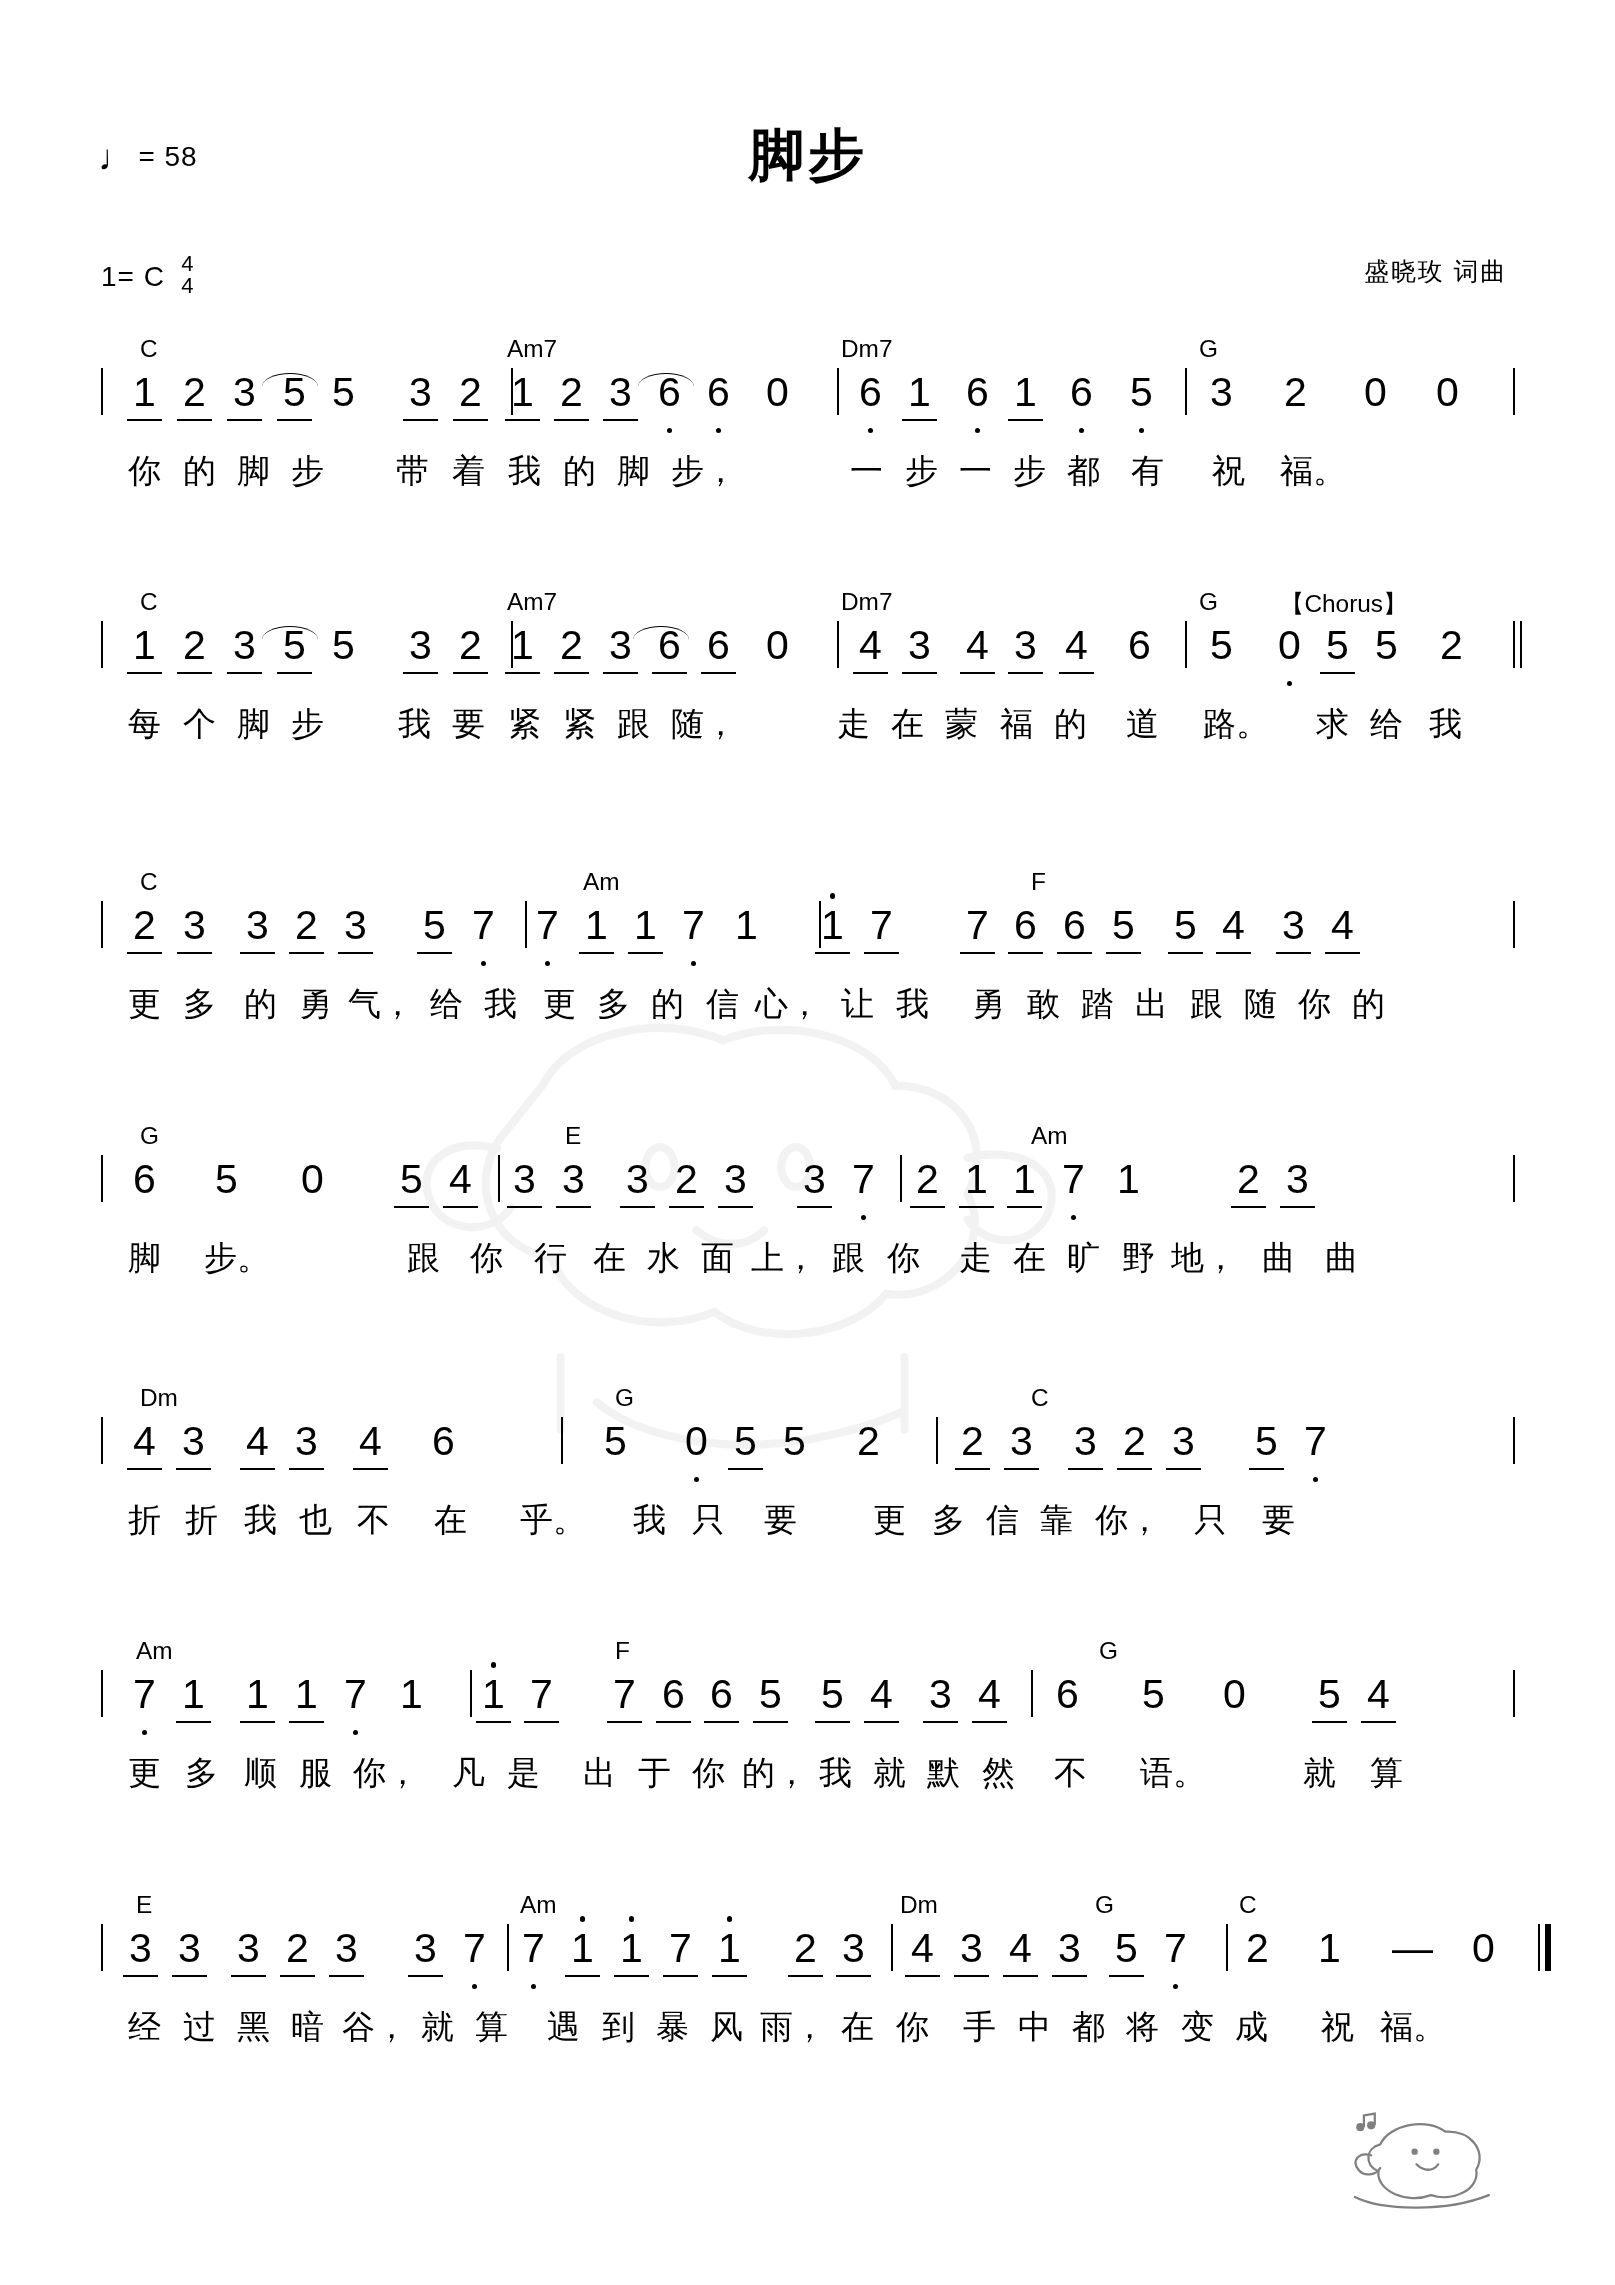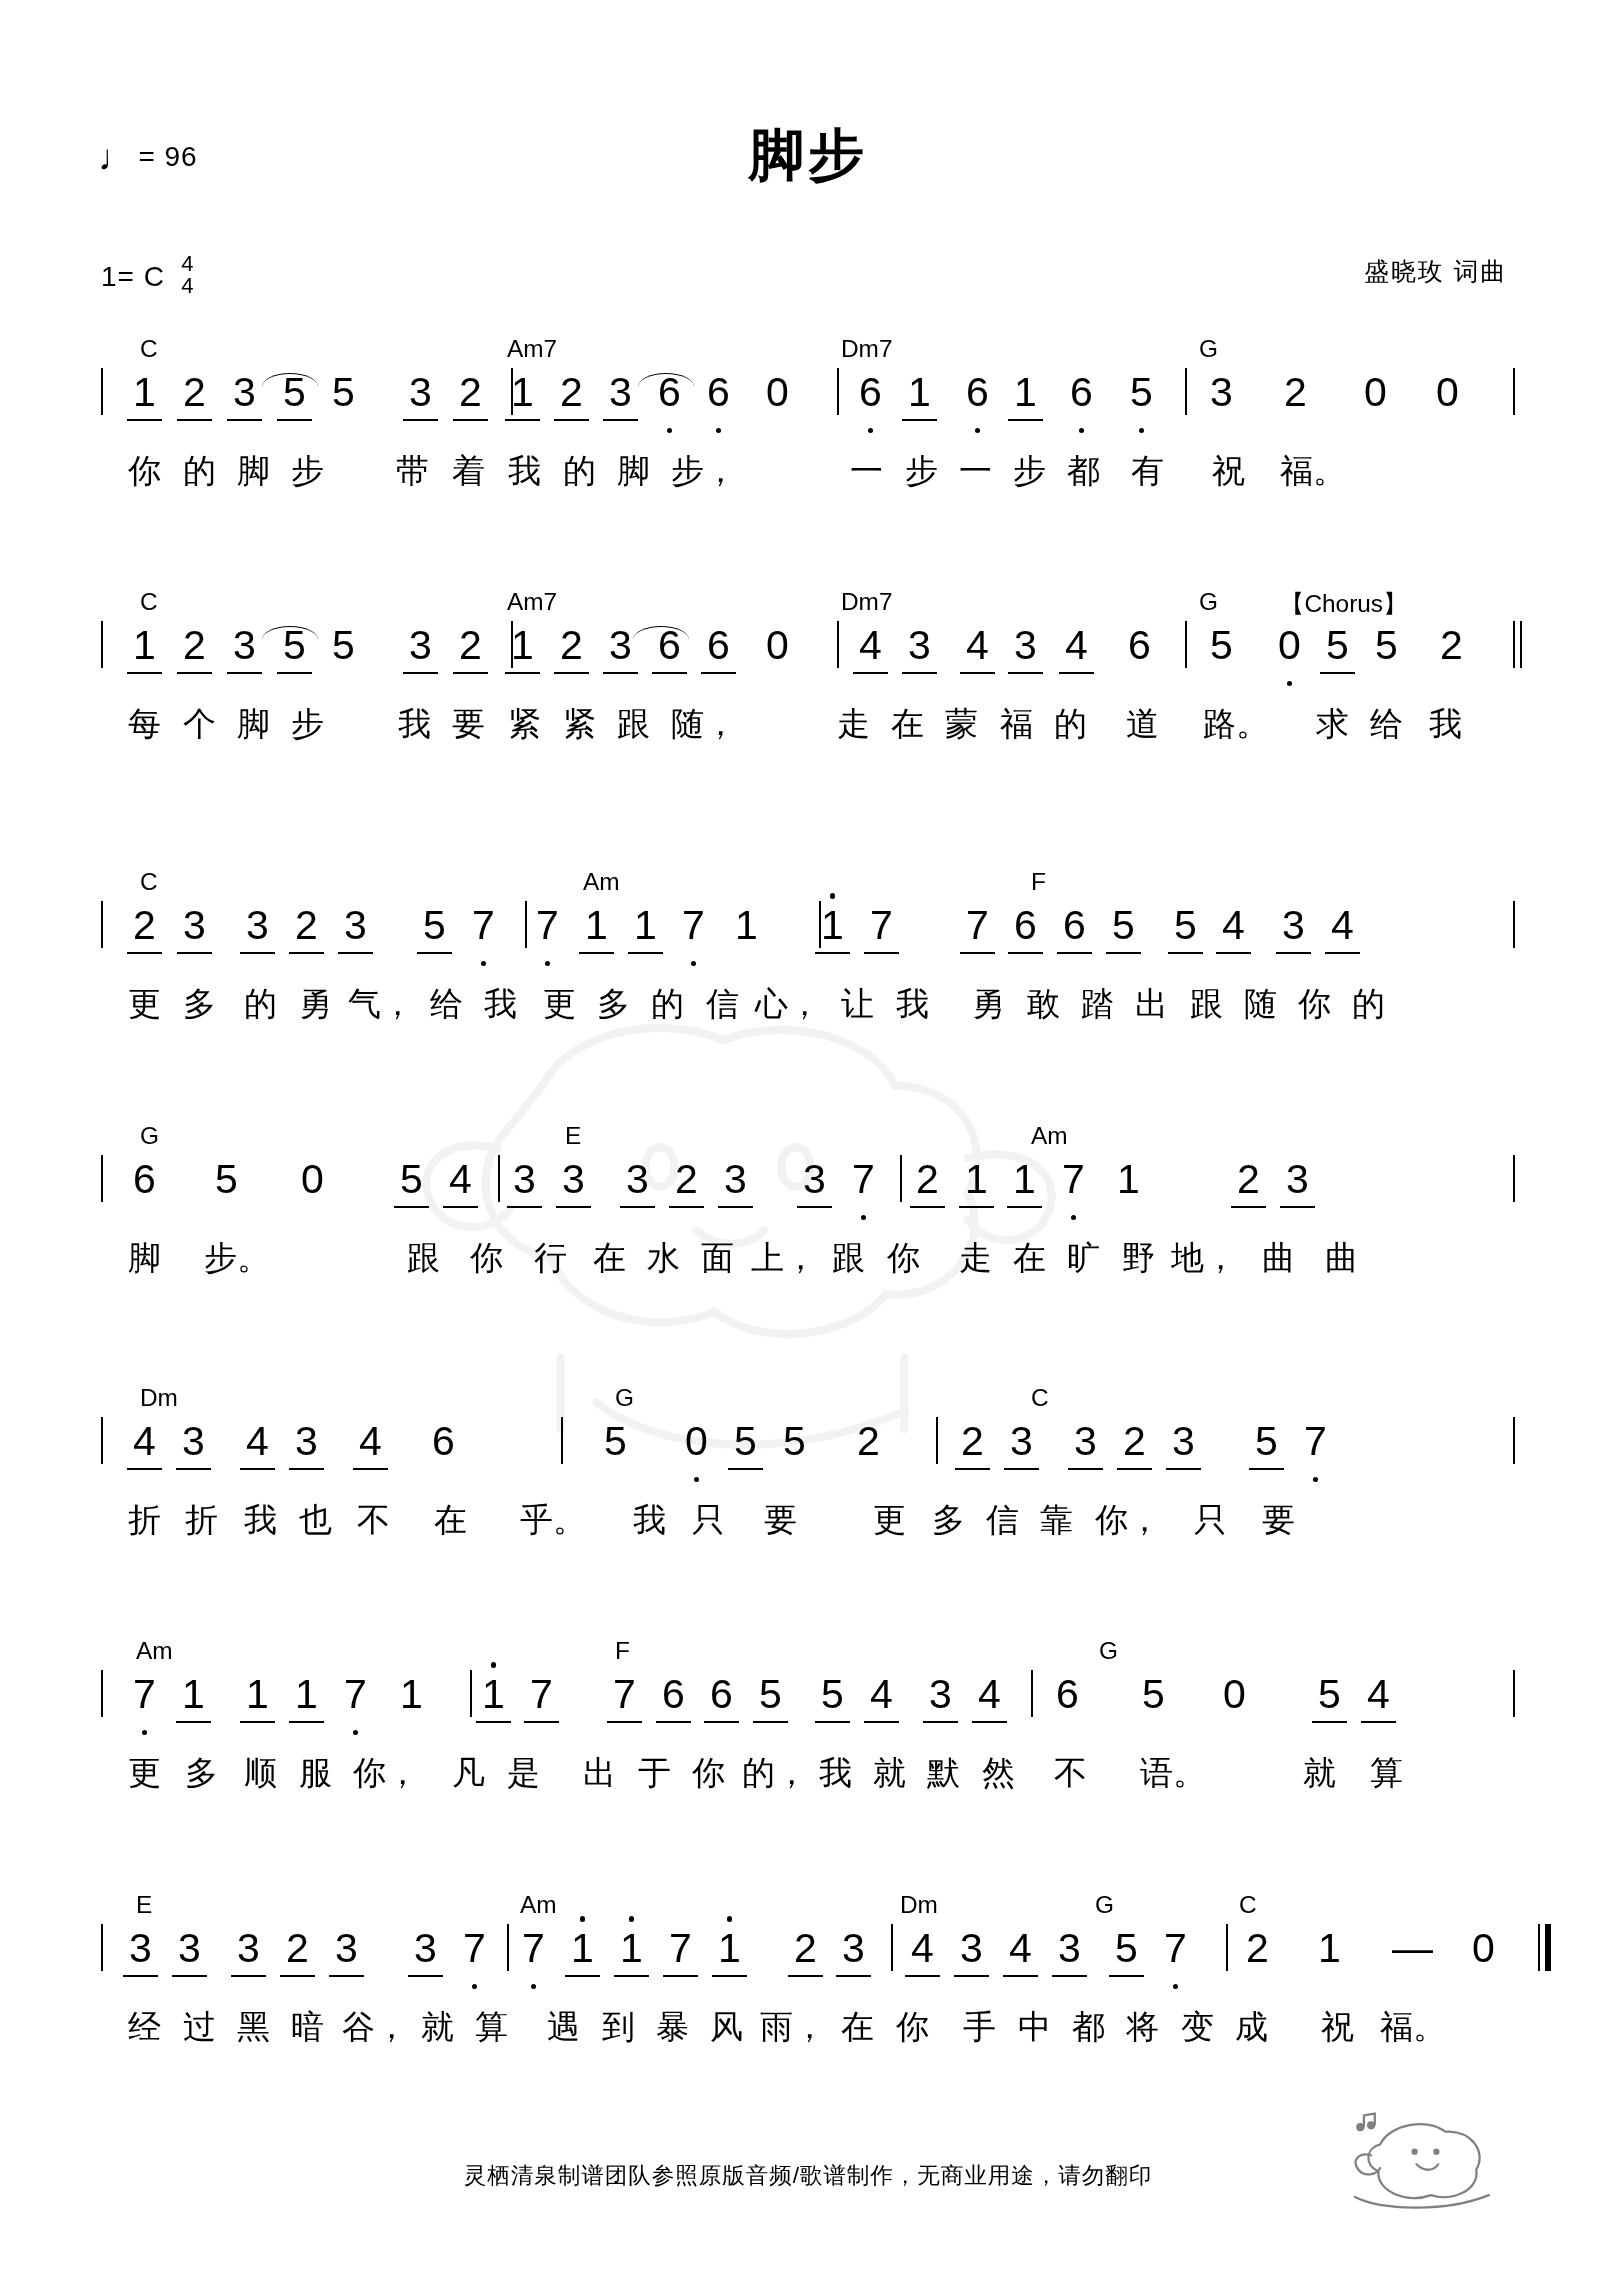--- a/index.html
+++ b/index.html
@@ -232,21 +232,21 @@
       <path d="M360 470 C420 520, 560 540, 700 480"></path>
       <path d="M320 420 L320 500"></path>
       <path d="M700 420 L700 500"></path>
       <ellipse cx="430" cy="210" rx="16" ry="22"></ellipse>
       <ellipse cx="580" cy="210" rx="16" ry="22"></ellipse>
       <path d="M470 280 C495 300, 525 300, 545 280"></path>
     </g>
   </svg>
 
   <div class="tempo">
-    <span class="note-glyph">♩</span><span>= 96</span>
+    <span class="note-glyph">♩</span><span>= 58</span>
   </div>
 
   <div class="title">脚步</div>
   <div class="author">盛晓玫 词曲</div>
 
   <div class="keysig">
     <span class="k-label">1=</span>
     <span class="k-key">C</span>
     <span class="meter">
       <span class="num">4</span>
@@ -660,21 +660,20 @@
           <div class="lyric" style="left: 1072px;">都</div>
           <div class="lyric" style="left: 1126px;">将</div>
           <div class="lyric" style="left: 1181px;">变</div>
           <div class="lyric" style="left: 1235px;">成</div>
           <div class="lyric" style="left: 1321px;">祝</div>
           <div class="lyric" style="left: 1380px;">福。</div>
         </div>
       </div>
     </div>
 
-  <div class="footer">灵栖清泉制谱团队参照原版音频/歌谱制作，无商业用途，请勿翻印</div>
 
   <svg class="stamp" viewBox="0 0 180 120" xmlns="http://www.w3.org/2000/svg">
     <g fill="none" stroke="#6b6b6b" stroke-width="2.5" stroke-linecap="round">
       <path d="M40 40 C50 18, 92 10, 112 26 C140 24, 158 48, 146 68 C150 90, 120 104, 96 96 C70 106, 36 92, 38 70 C22 62, 24 44, 40 40 Z"></path>
       <path d="M30 52 C16 48, 8 58, 16 68 C22 76, 36 74, 40 66"></path>
       <circle cx="78" cy="48" r="3.5" fill="#6b6b6b" stroke="none"></circle>
       <circle cx="102" cy="48" r="3.5" fill="#6b6b6b" stroke="none"></circle>
       <path d="M80 62 C88 70, 98 70, 104 62"></path>
       <path d="M12 98 C40 112, 110 116, 160 96"></path>
       <path d="M22 20 L22 8 L34 6 L34 18"></path>

